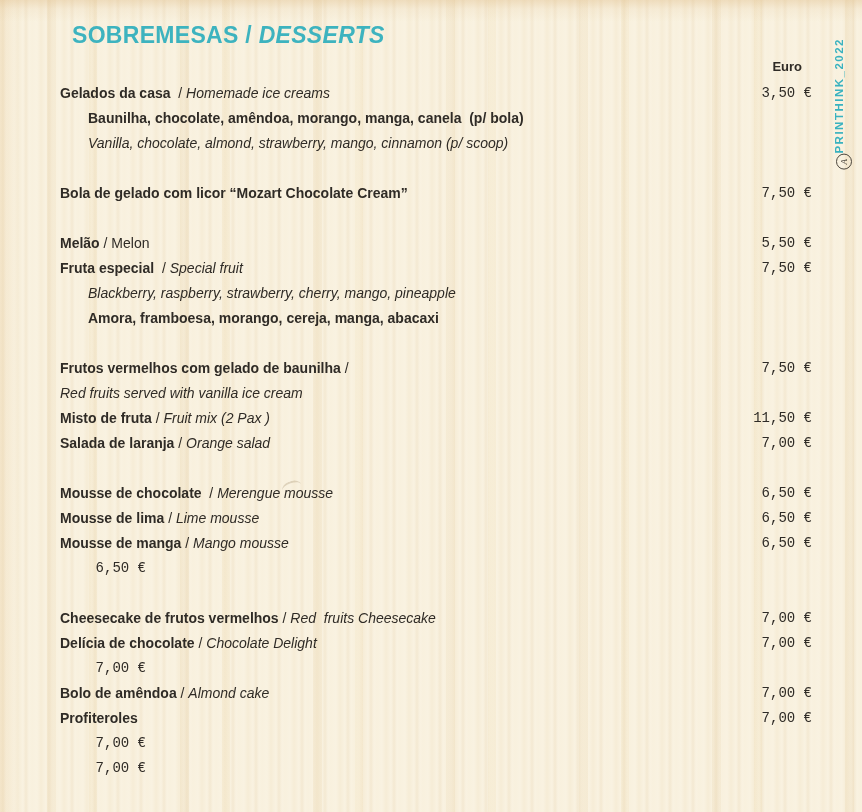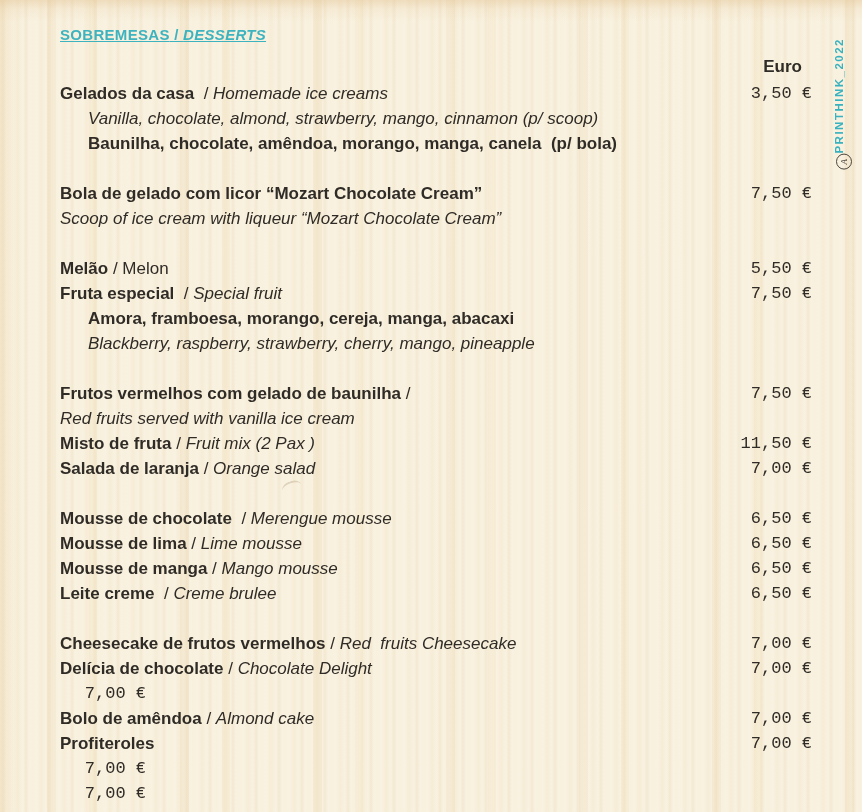--- a/index.html
+++ b/index.html
@@ -19,33 +19,33 @@
         rgba(231,207,160,0.16) 18px, rgba(223,196,150,0.00) 23px),
       repeating-linear-gradient(90deg,
         rgba(0,0,0,0) 0px, rgba(0,0,0,0) 47px,
         rgba(226,199,150,0.18) 47px, rgba(226,199,150,0.18) 56px,
         rgba(0,0,0,0) 56px, rgba(0,0,0,0) 89px,
         rgba(240,222,182,0.26) 89px, rgba(240,222,182,0.26) 97px,
         rgba(0,0,0,0) 97px, rgba(0,0,0,0) 133px);
   }
   .content{position:absolute; left:60px; top:20px; width:752px;}
   .title{
-    margin:0 0 4px 0;
-    font-size:15px; font-weight:bold; color:#3db3bf;
-    line-height:30px; letter-spacing:0.3px;text-decoration:underline;
+    margin:0 0 4px 12px;
+    font-size:23px; font-weight:bold; color:#3db3bf;
+    line-height:30px; letter-spacing:0.3px;
   }
   .title .t-en{font-style:italic;}
   .euro-row{
     display:flex; justify-content:flex-end;
-    font-size:17px; font-weight:bold; line-height:25px;
+    font-size:13px; font-weight:bold; line-height:25px;
     padding-right:10px; margin-bottom:2px;
   }
   .group{margin-bottom:25px;}
   .group:last-child{margin-bottom:0;margin-top:16px;}
-  .row{display:flex; align-items:center; font-size:17px; line-height:25px;}
+  .row{display:flex; align-items:center; font-size:14px; line-height:25px;}
   .row-text{flex:1 1 auto; white-space:pre-wrap;}
   .row.indent .row-text{padding-left:28px;}
   .price{flex:0 0 auto; width:86px; text-align:right; white-space:nowrap;font-family:Liberation Mono, monospace;}
   .seg-bold{font-weight:bold;}
   .seg-italic{font-style:italic;}
   .seg-regular{font-weight:normal;}
   .watermark{
     position:absolute; top:38px; right:10px;
     writing-mode:vertical-rl; transform:rotate(180deg);
     display:flex; flex-direction:row; align-items:center;
@@ -79,53 +79,49 @@
       <span>Euro</span>
     </div>
 
     <div>
         <div class="group">
           <div class="row">
             <div class="row-text"><span class="seg-bold">Gelados da casa</span><span class="seg-regular">  / </span><span class="seg-italic">Homemade ice creams</span></div>
             <div class="price">3,50 €</div>
           </div>
           <div class="row indent">
-            <div class="row-text"><span class="seg-italic">Vanilla, chocolate, almond, strawberry, mango, cinnamon (p/ scoop)</span></div>
+            <div class="row-text"><span class="seg-bold">Baunilha, chocolate, amêndoa, morango, manga, canela  (p/ bola)</span></div>
             <div class="price"></div>
           </div>
           <div class="row indent">
-            <div class="row-text"><span class="seg-bold">Baunilha, chocolate, amêndoa, morango, manga, canela  (p/ bola)</span></div>
+            <div class="row-text"><span class="seg-italic">Vanilla, chocolate, almond, strawberry, mango, cinnamon (p/ scoop)</span></div>
             <div class="price"></div>
           </div>
         </div>
         <div class="group">
           <div class="row">
             <div class="row-text"><span class="seg-bold">Bola de gelado com licor “Mozart Chocolate Cream”</span></div>
             <div class="price">7,50 €</div>
-          </div>
-          <div class="row">
-            <div class="row-text"><span class="seg-italic">Scoop of ice cream with liqueur “Mozart Chocolate Cream”</span></div>
-            <div class="price"></div>
           </div>
         </div>
         <div class="group">
           <div class="row">
             <div class="row-text"><span class="seg-bold">Melão</span><span class="seg-regular"> / Melon</span></div>
             <div class="price">5,50 €</div>
           </div>
           <div class="row">
             <div class="row-text"><span class="seg-bold">Fruta especial</span><span class="seg-regular">  / </span><span class="seg-italic">Special fruit</span></div>
             <div class="price">7,50 €</div>
           </div>
           <div class="row indent">
-            <div class="row-text"><span class="seg-bold">Amora, framboesa, morango, cereja, manga, abacaxi</span></div>
+            <div class="row-text"><span class="seg-italic">Blackberry, raspberry, strawberry, cherry, mango, pineapple</span></div>
             <div class="price"></div>
           </div>
           <div class="row indent">
-            <div class="row-text"><span class="seg-italic">Blackberry, raspberry, strawberry, cherry, mango, pineapple</span></div>
+            <div class="row-text"><span class="seg-bold">Amora, framboesa, morango, cereja, manga, abacaxi</span></div>
             <div class="price"></div>
           </div>
         </div>
         <div class="group">
           <div class="row">
             <div class="row-text"><span class="seg-bold">Frutos vermelhos com gelado de baunilha</span><span class="seg-regular"> /</span></div>
             <div class="price">7,50 €</div>
           </div>
           <div class="row">
             <div class="row-text"><span class="seg-italic">Red fruits served with vanilla ice cream</span></div>
@@ -147,21 +143,20 @@
           </div>
           <div class="row">
             <div class="row-text"><span class="seg-bold">Mousse de lima</span><span class="seg-regular"> / </span><span class="seg-italic">Lime mousse</span></div>
             <div class="price">6,50 €</div>
           </div>
           <div class="row">
             <div class="row-text"><span class="seg-bold">Mousse de manga</span><span class="seg-regular"> / </span><span class="seg-italic">Mango mousse</span></div>
             <div class="price">6,50 €</div>
           </div>
           <div class="row">
-            <div class="row-text"><span class="seg-bold">Leite creme</span><span class="seg-regular">  / </span><span class="seg-italic">Creme brulee</span></div>
             <div class="price">6,50 €</div>
           </div>
         </div>
         <div class="group">
           <div class="row">
             <div class="row-text"><span class="seg-bold">Cheesecake de frutos vermelhos</span><span class="seg-regular"> / </span><span class="seg-italic">Red  fruits Cheesecake</span></div>
             <div class="price">7,00 €</div>
           </div>
           <div class="row">
             <div class="row-text"><span class="seg-bold">Delícia de chocolate</span><span class="seg-regular"> / </span><span class="seg-italic">Chocolate Delight</span></div>

